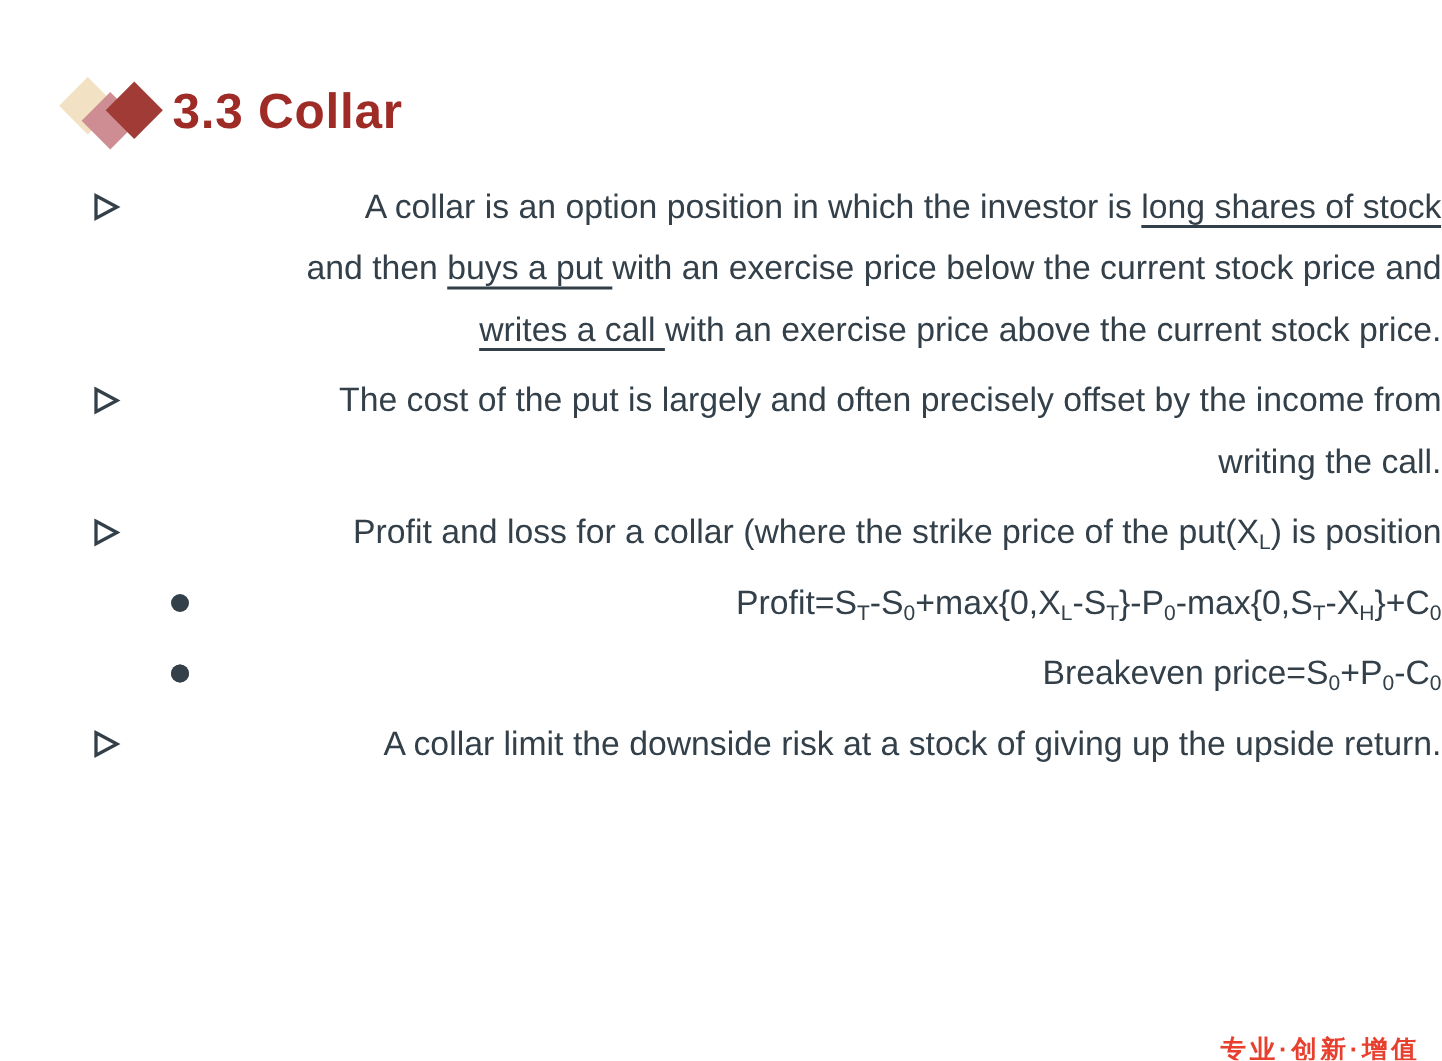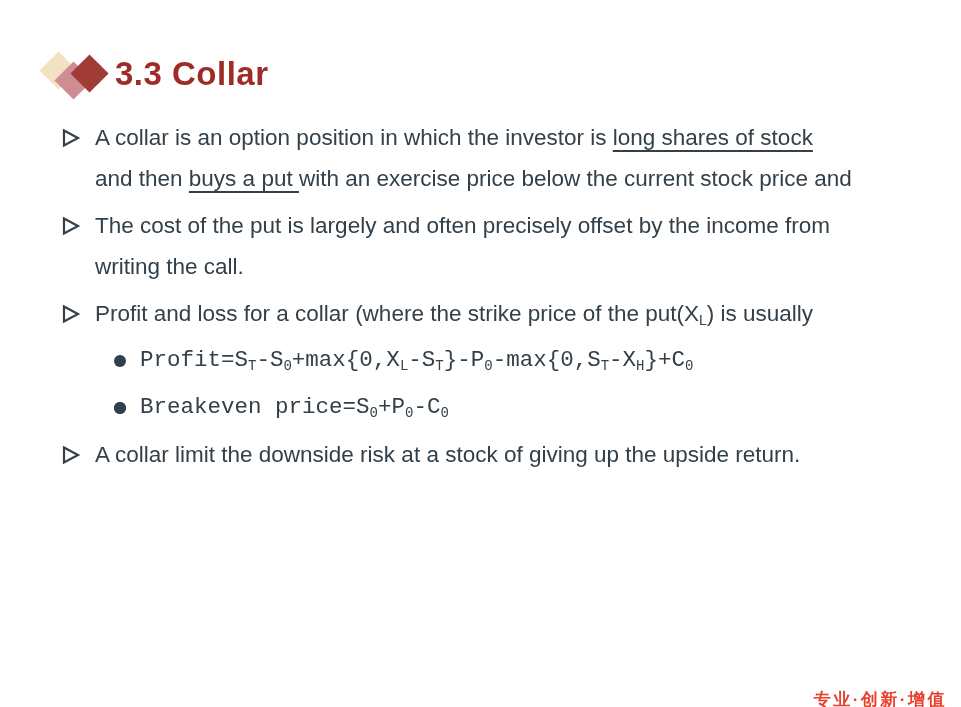--- a/index.html
+++ b/index.html
@@ -22,28 +22,28 @@
   .diamond-mid   { left: 48px; top: 67px; }
   .diamond-front { left: 64px; top: 60px; }
   .title-text {
     position: absolute;
     left: 103px; top: 55px;
     font-size: 33px;
     font-weight: bold;
     letter-spacing: 0.5px;
   }
   
-  .content { position: absolute; left: 0; top: 117px; width: 100%; }
+  .content { position: absolute; left: 0; top: 117px; width: 100%; text-align: right; }
   .para {
     position: relative;
     padding-left: 95px;
     margin: 0 0 6px 0;
     font-size: 22.5px;
   }
-  .para.sub { padding-left: 140px; font-family: Liberation Mono, monospace; }
+  .para.sub { padding-left: 140px; }
   .line { line-height: 41px; height: 41px; white-space: nowrap; }
   .marker-arrow {
     position: absolute;
     left: 61px; top: 10px;
     width: 20px; height: 22px;
   }
   .marker-dot {
     position: absolute;
     left: 114px; top: 15px;
     width: 12px; height: 12px;
@@ -78,33 +78,34 @@
     <div class="title-text" style="color: rgb(158, 43, 38);">3.3 Collar</div>
   </div>
 
   <div class="content" id="content" style="color: rgb(51, 64, 73);">
       <div class="para">
         <span class="marker-arrow"><svg width="20" height="22" viewBox="0 0 20 22">
             <path d="M3 3.5 L17 11 L3 18.5 Z" fill="none" stroke="#334049" stroke-width="2.2"></path>
           </svg></span>
         <div class="line"><span>A collar is an option position in which the investor is </span><span class="u">long shares of stock</span></div>
         <div class="line"><span>and then </span><span class="u">buys a put </span><span>with an exercise price below the current stock price and</span></div>
+        <div class="line"><span class="u">writes a call </span><span>with an exercise price above the current stock price.</span></div>
       </div>
       <div class="para">
         <span class="marker-arrow"><svg width="20" height="22" viewBox="0 0 20 22">
             <path d="M3 3.5 L17 11 L3 18.5 Z" fill="none" stroke="#334049" stroke-width="2.2"></path>
           </svg></span>
         <div class="line"><span>The cost of the put is largely and often precisely offset by the income from</span></div>
         <div class="line"><span>writing the call.</span></div>
       </div>
       <div class="para">
         <span class="marker-arrow"><svg width="20" height="22" viewBox="0 0 20 22">
             <path d="M3 3.5 L17 11 L3 18.5 Z" fill="none" stroke="#334049" stroke-width="2.2"></path>
           </svg></span>
-        <div class="line"><span class="b">Profit and loss for a collar</span><span> (where the strike price of the put(X</span><span class="sb">L</span><span>) is usually</span></div>
+        <div class="line"><span class="b">Profit and loss for a collar</span><span> (where the strike price of the put(X</span><span class="sb">L</span><span>) is position</span></div>
       </div>
       <div class="para sub">
         <span class="marker-dot" style="background: rgb(51, 64, 73);"></span>
         <div class="line"><span>Profit=S</span><span class="sb">T</span><span>-S</span><span class="sb">0</span><span>+max{0,X</span><span class="sb">L</span><span>-S</span><span class="sb">T</span><span>}-P</span><span class="sb">0</span><span>-max{0,S</span><span class="sb">T</span><span>-X</span><span class="sb">H</span><span>}+C</span><span class="sb">0</span></div>
       </div>
       <div class="para sub">
         <span class="marker-dot" style="background: rgb(51, 64, 73);"></span>
       </div>
       <div class="para sub">
         <span class="marker-dot" style="background: rgb(51, 64, 73);"></span>

